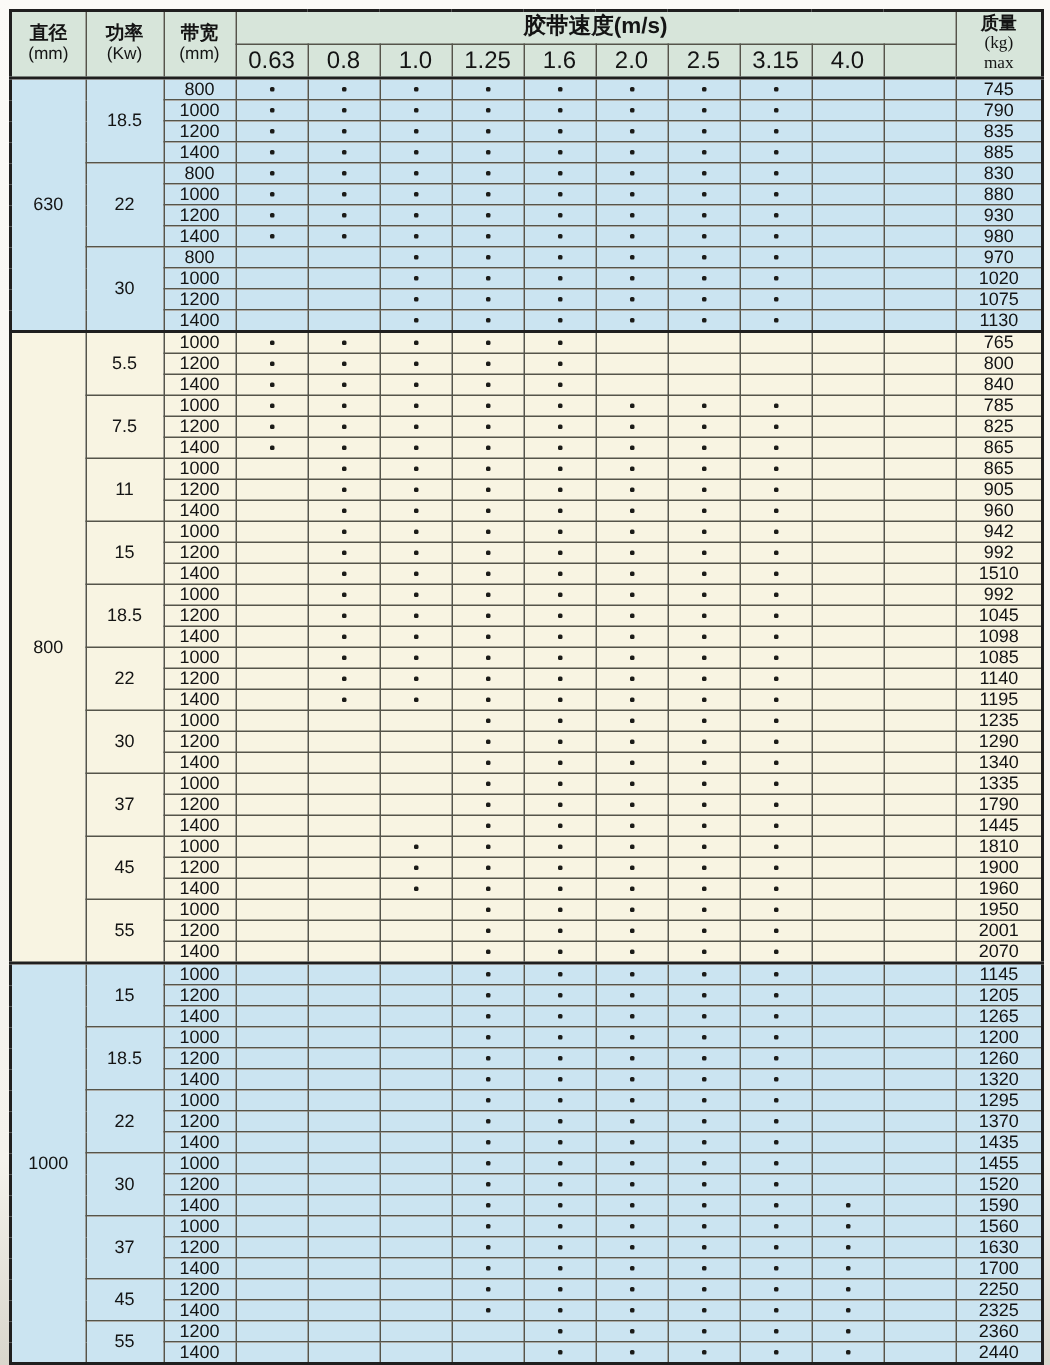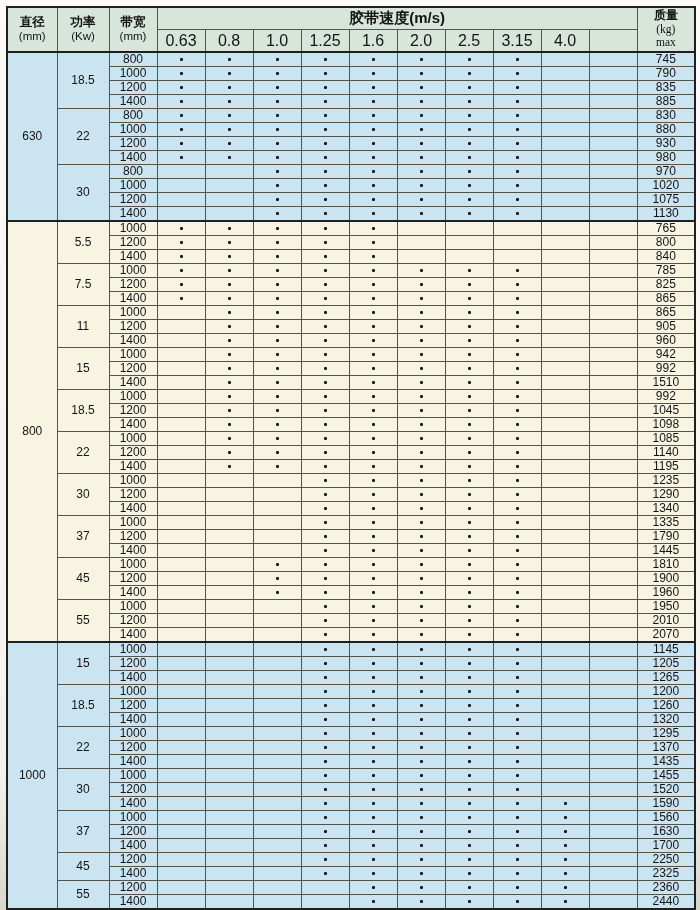--- a/index.html
+++ b/index.html
@@ -1232,21 +1232,21 @@
             <span class="dot"></span>
           </td>
           <td class="dot-cell">
             <span class="dot"></span>
           </td>
           <td class="dot-cell">
             <span class="dot"></span>
           </td>
           <td class="dot-cell"></td>
           <td class="dot-cell"></td>
-          <td class="mass-cell">2010</td>
+          <td class="mass-cell">2001</td>
         </tr>
         <tr class="theme-cream">
           <td class="width-cell">1400</td>
           <td class="dot-cell"></td>
           <td class="dot-cell"></td>
           <td class="dot-cell"></td>
           <td class="dot-cell">
             <span class="dot"></span>
           </td>
           <td class="dot-cell">

